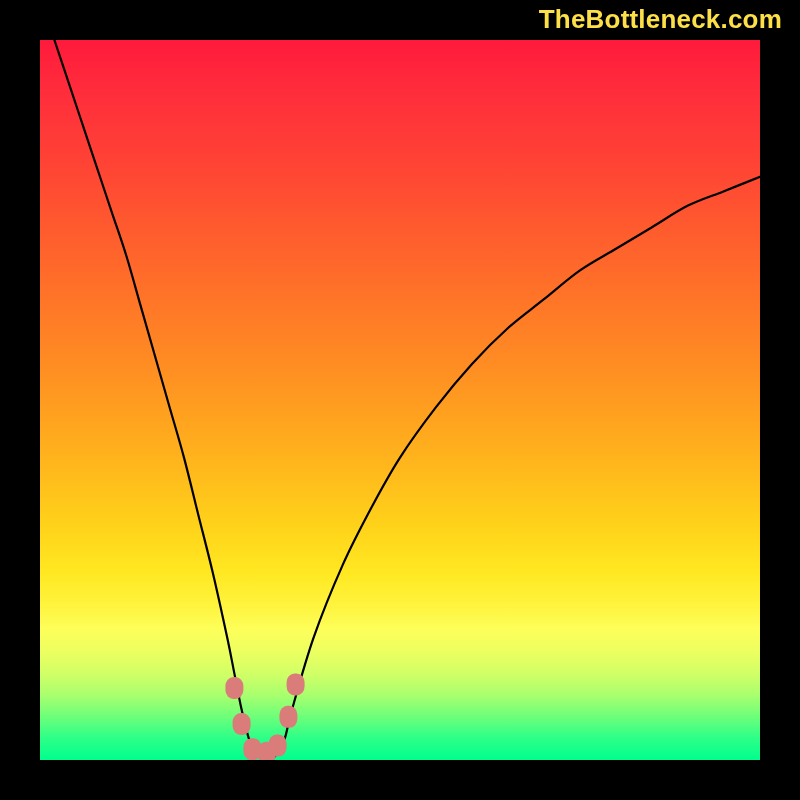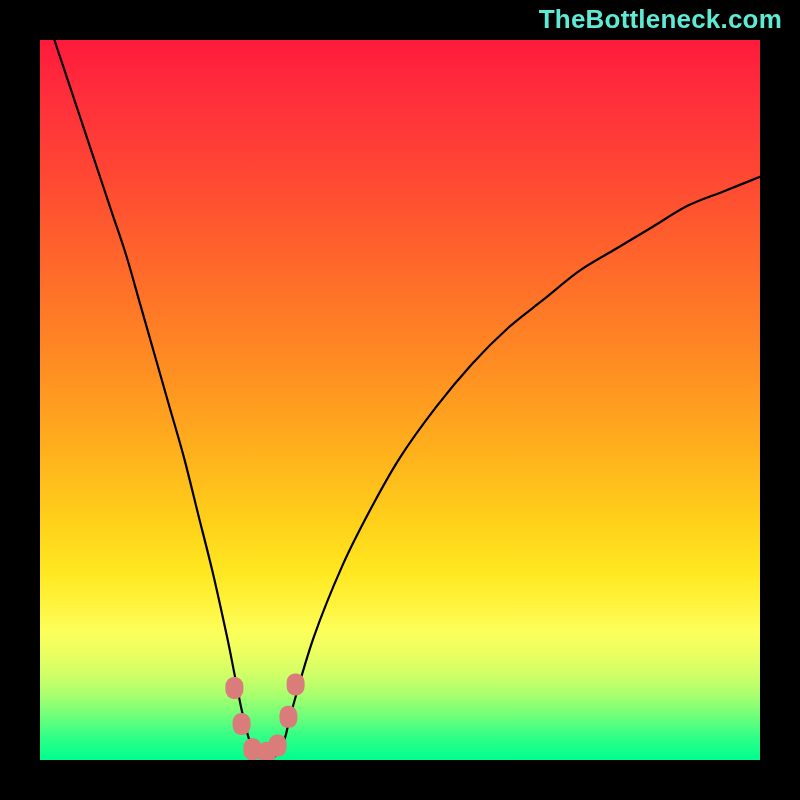--- a/index.html
+++ b/index.html
@@ -52,21 +52,21 @@
     width: 720px;
     height: 720px;
   }
   .watermark {
     position: absolute;
     top: 4px;
     right: 18px;
     font-family: Arial, Helvetica, sans-serif;
     font-size: 26px;
     font-weight: 600;
-    color: #5eead4;
+    color: #fde047;
     letter-spacing: 0.2px;
     user-select: none;
   }
 </style>
 </head>
 <body>
 
 <div class="frame">
   <div class="watermark">TheBottleneck.com</div>
   <div class="plot-area">

